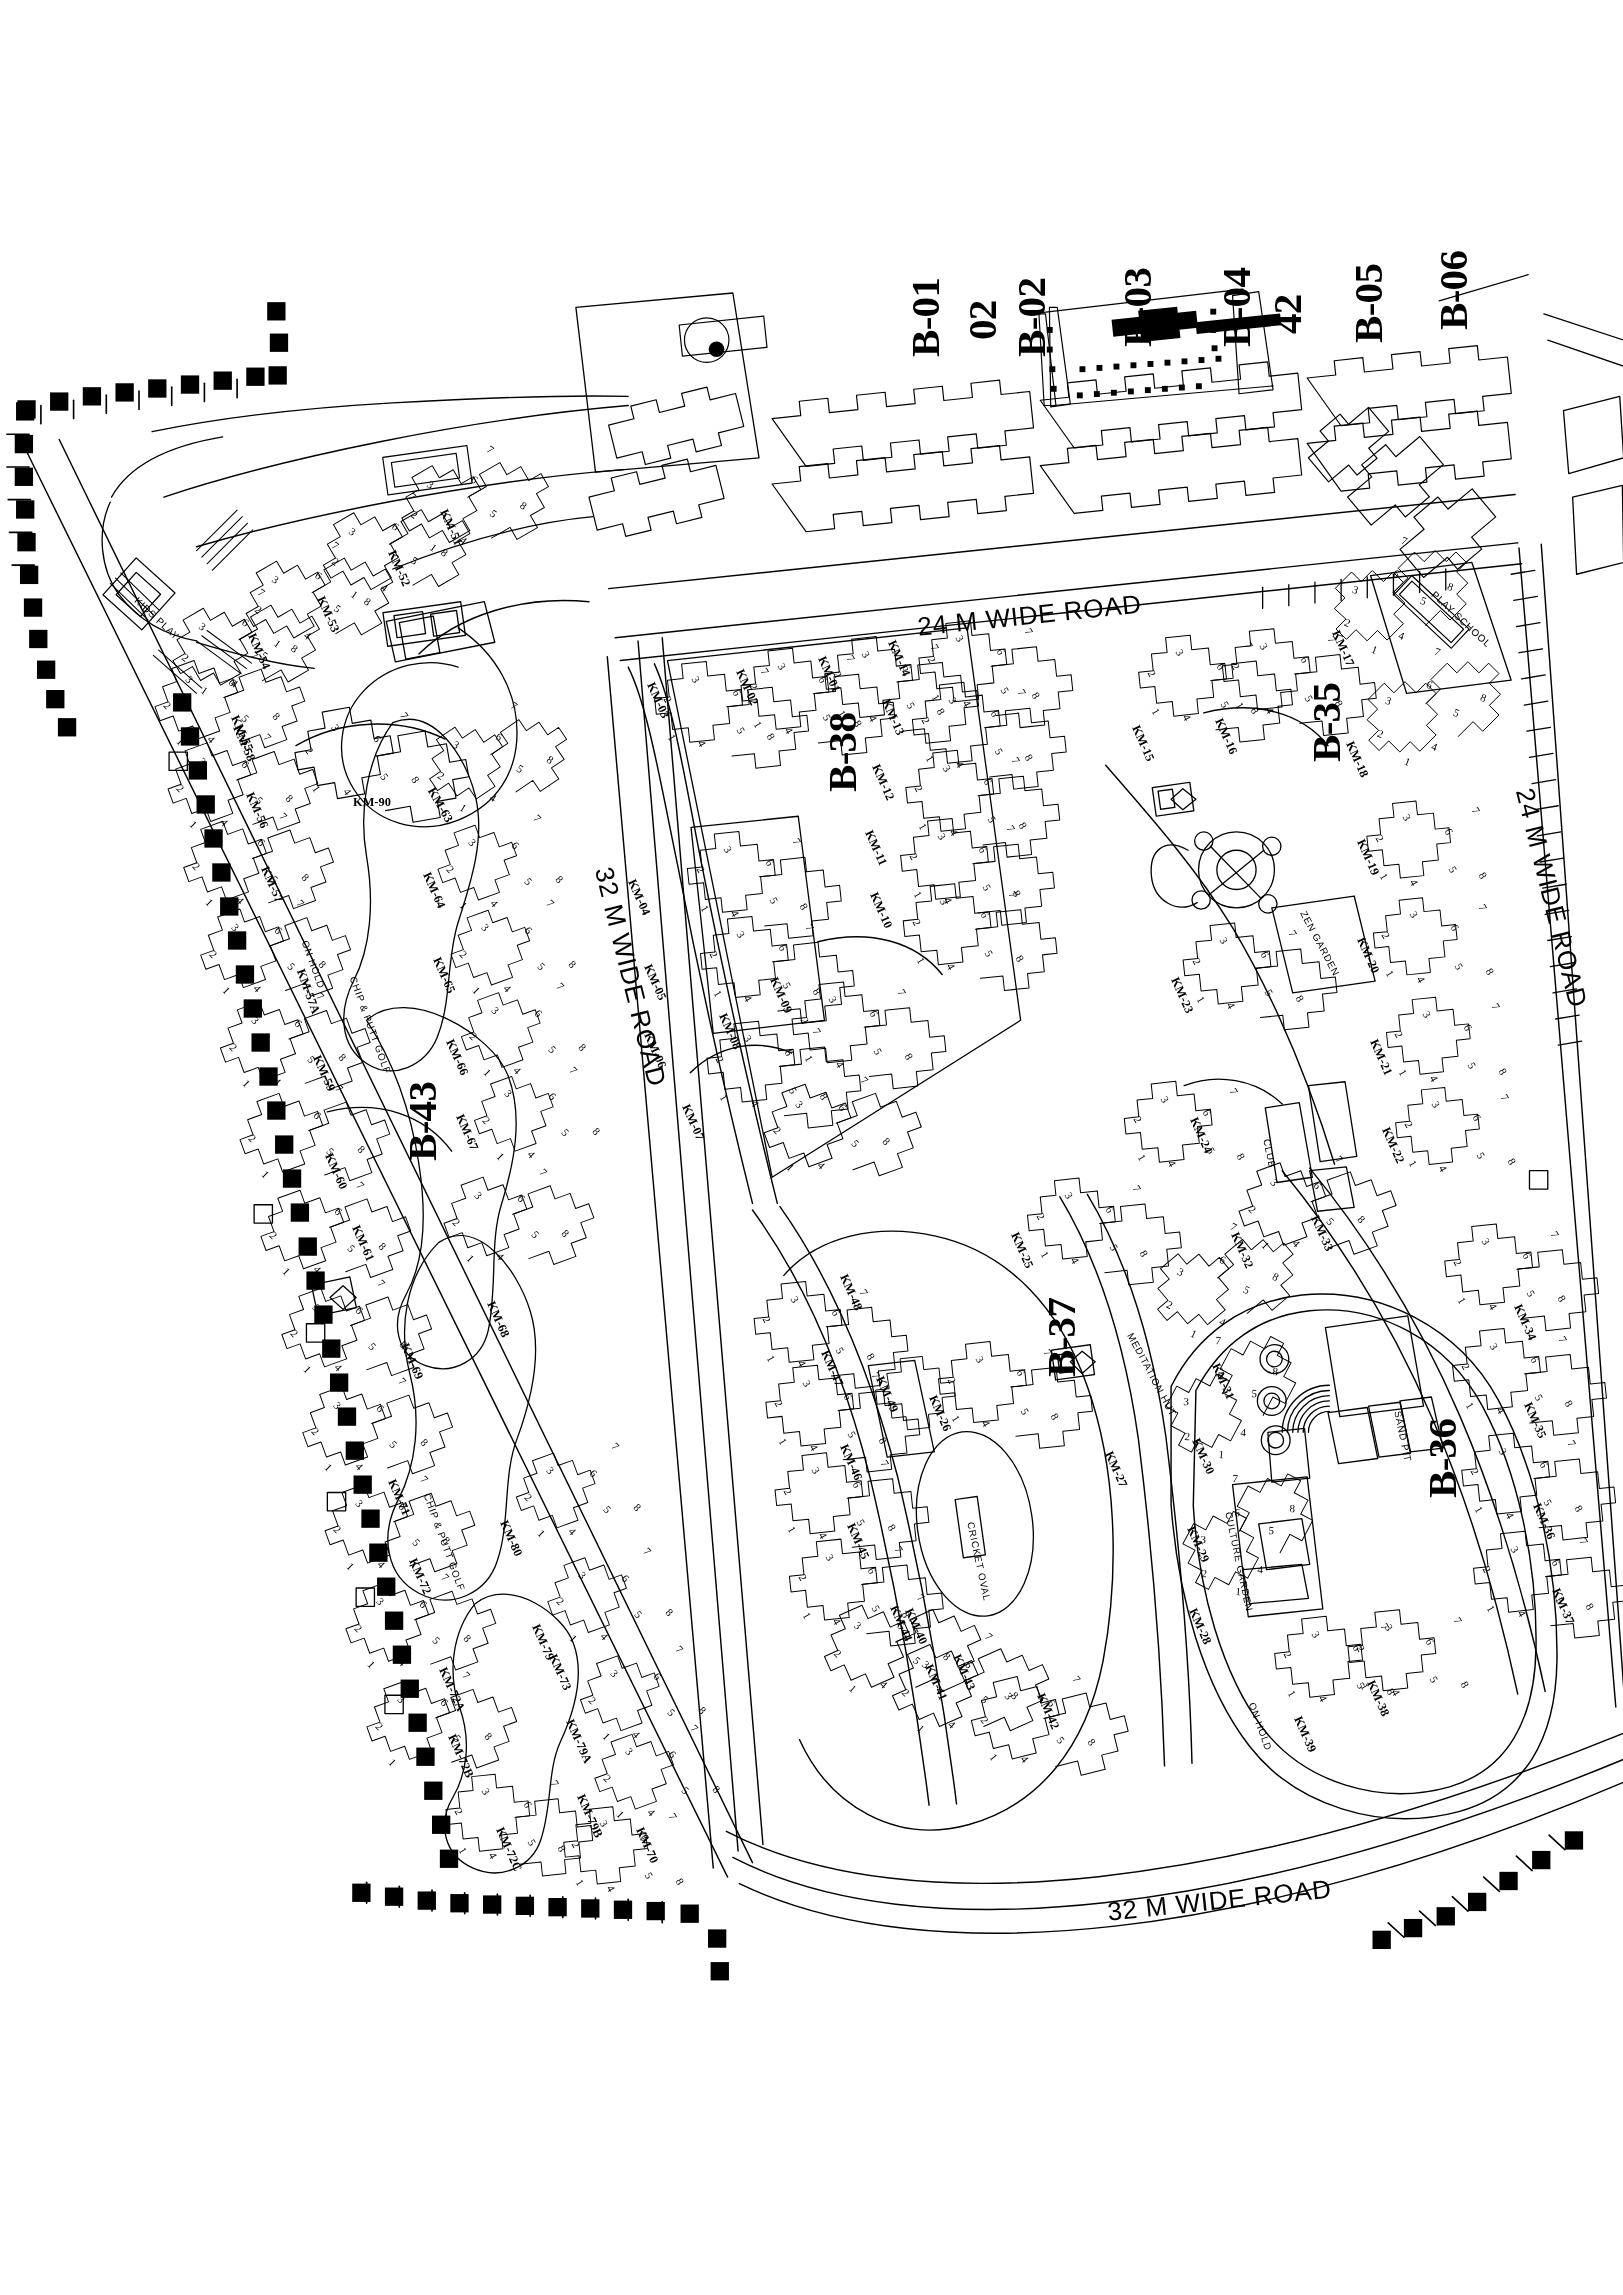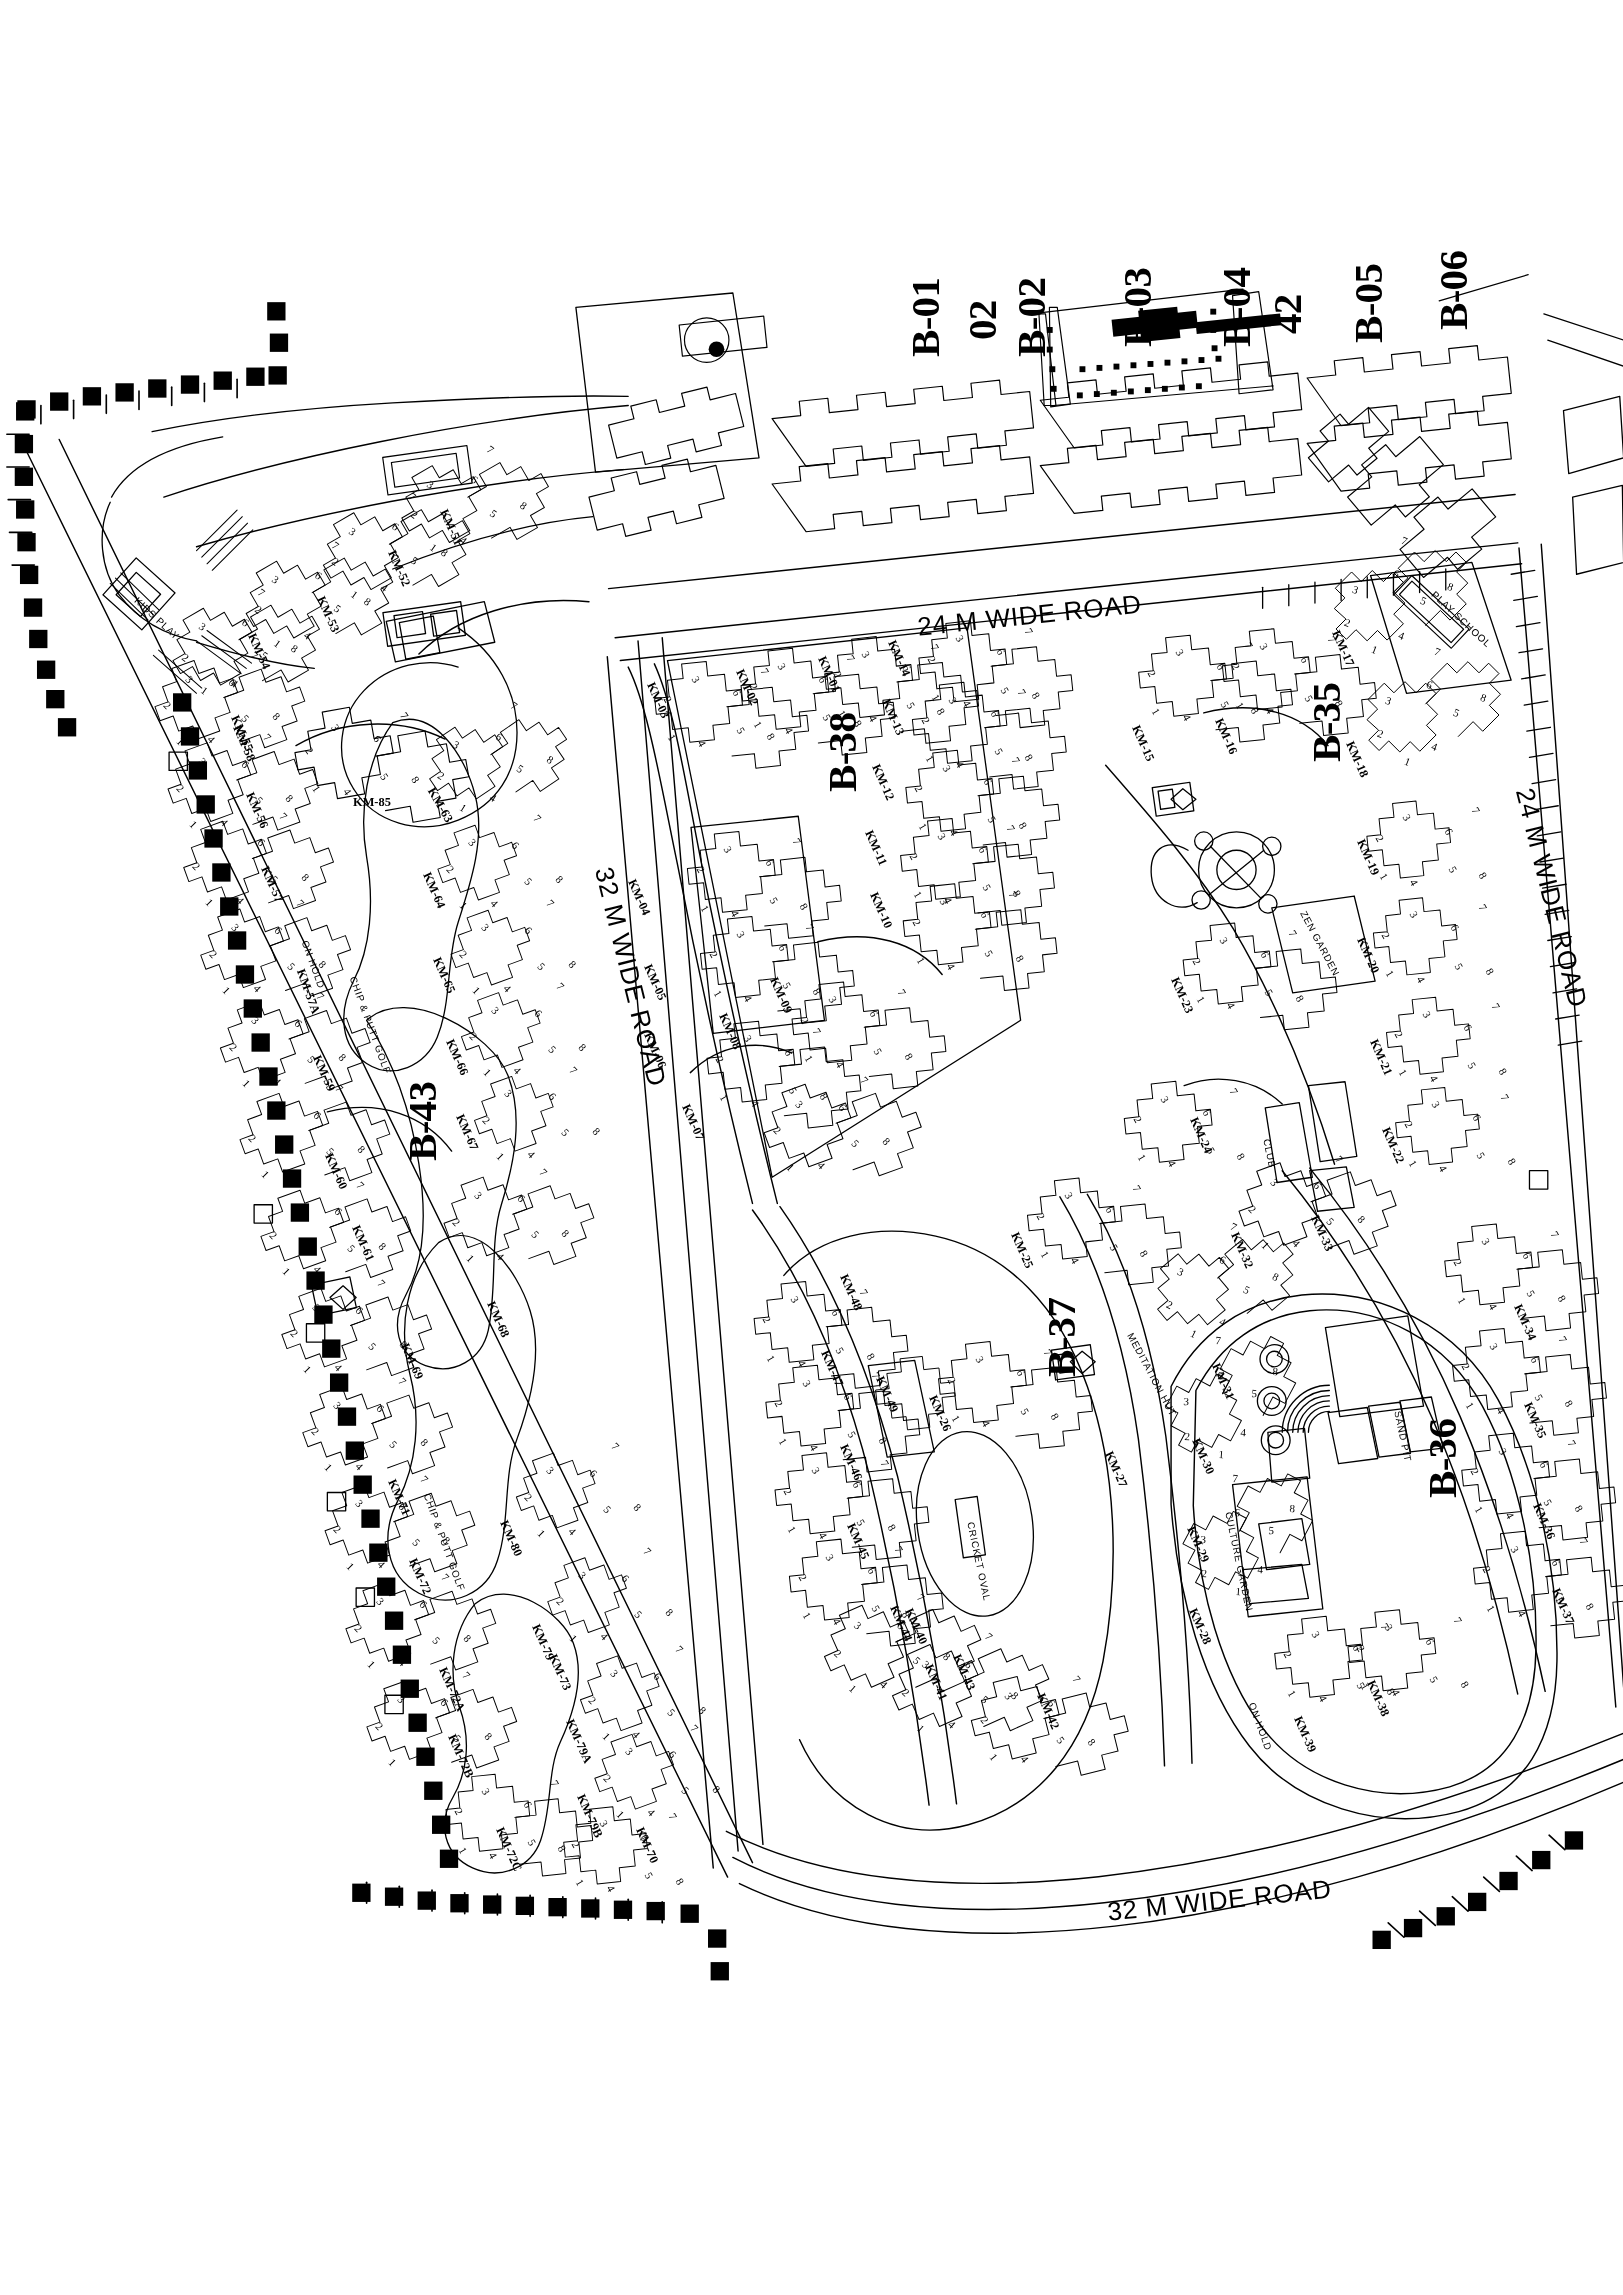--- a/index.html
+++ b/index.html
@@ -875,21 +875,21 @@
       <div class="lbl km" style="left: 327px; top: 594px; transform: rotate(66deg);">KM-53</div>
       <div class="lbl km" style="left: 258px; top: 631px; transform: rotate(66deg);">KM-54</div>
       <div class="lbl km" style="left: 241px; top: 713px; transform: rotate(66deg);">KM-55</div>
       <div class="lbl km" style="left: 256px; top: 790px; transform: rotate(66deg);">KM-56</div>
       <div class="lbl km" style="left: 271px; top: 864px; transform: rotate(66deg);">KM-57</div>
       <div class="lbl km" style="left: 307px; top: 967px; transform: rotate(70deg);">KM-57A</div>
       <div class="lbl km" style="left: 243px; top: 723px; transform: rotate(66deg);">KM-58</div>
       <div class="lbl km" style="left: 323px; top: 1053px; transform: rotate(66deg);">KM-59</div>
       <div class="lbl km" style="left: 335px; top: 1151px; transform: rotate(66deg);">KM-60</div>
       <div class="lbl km" style="left: 362px; top: 1223px; transform: rotate(66deg);">KM-61</div>
-      <div class="lbl km" style="left: 353px; top: 795px; transform: rotate(0deg);">KM-85</div>
+      <div class="lbl km" style="left: 353px; top: 795px; transform: rotate(0deg);">KM-90</div>
       <div class="lbl km" style="left: 437px; top: 785px; transform: rotate(60deg);">KM-63</div>
       <div class="lbl km" style="left: 433px; top: 870px; transform: rotate(66deg);">KM-64</div>
       <div class="lbl km" style="left: 443px; top: 955px; transform: rotate(66deg);">KM-65</div>
       <div class="lbl km" style="left: 456px; top: 1037px; transform: rotate(66deg);">KM-66</div>
       <div class="lbl km" style="left: 466px; top: 1112px; transform: rotate(66deg);">KM-67</div>
       <div class="lbl km" style="left: 497px; top: 1299px; transform: rotate(66deg);">KM-68</div>
       <div class="lbl km" style="left: 411px; top: 1341px; transform: rotate(66deg);">KM-69</div>
       <div class="lbl km" style="left: 646px; top: 1825px; transform: rotate(66deg);">KM-70</div>
       <div class="lbl km" style="left: 398px; top: 1477px; transform: rotate(66deg);">KM-71</div>
       <div class="lbl km" style="left: 419px; top: 1556px; transform: rotate(66deg);">KM-72</div>

